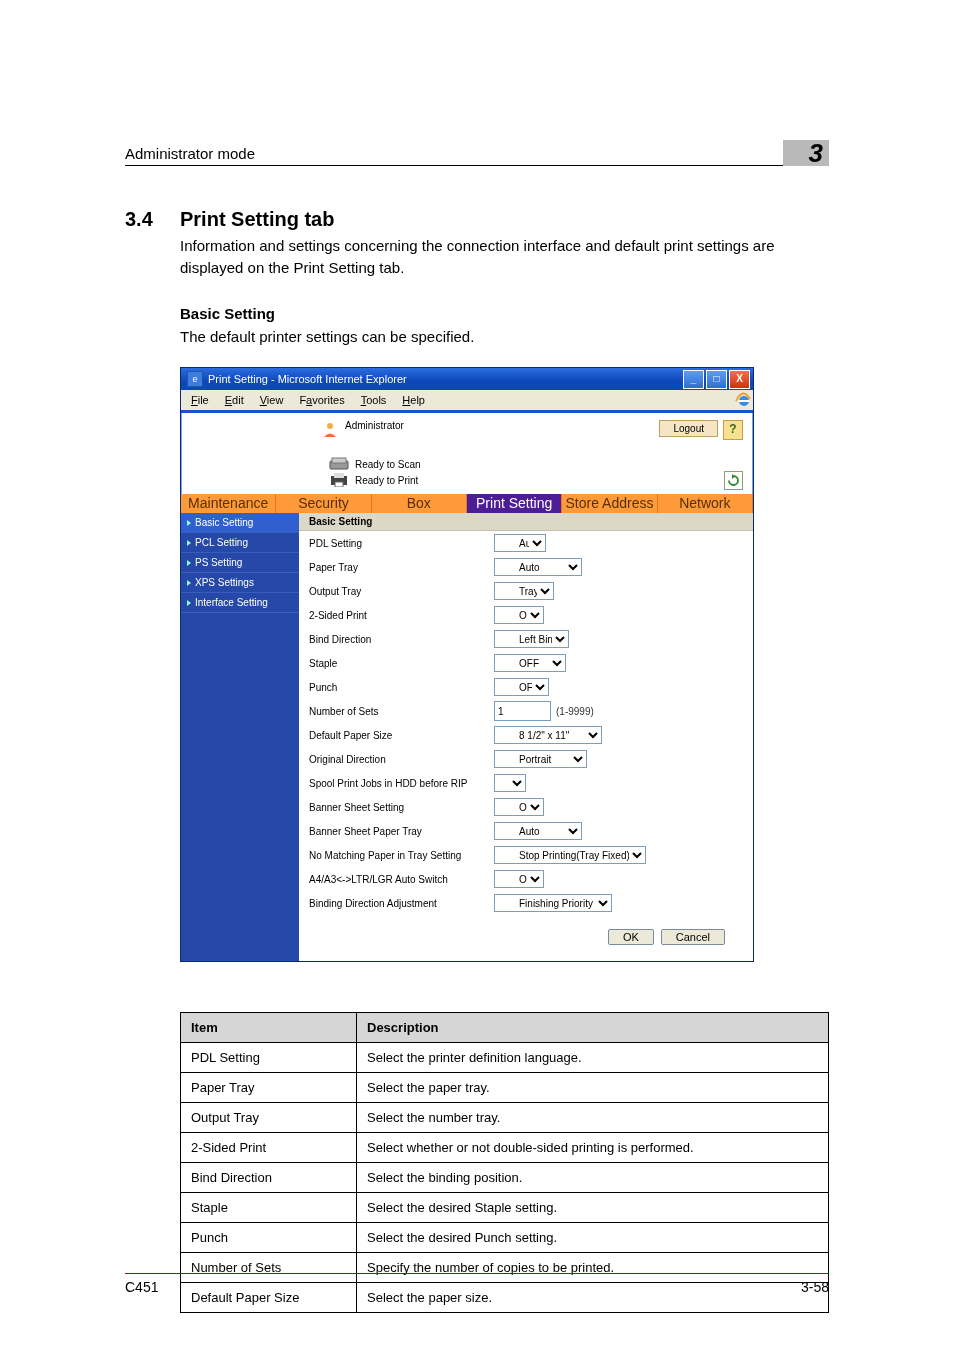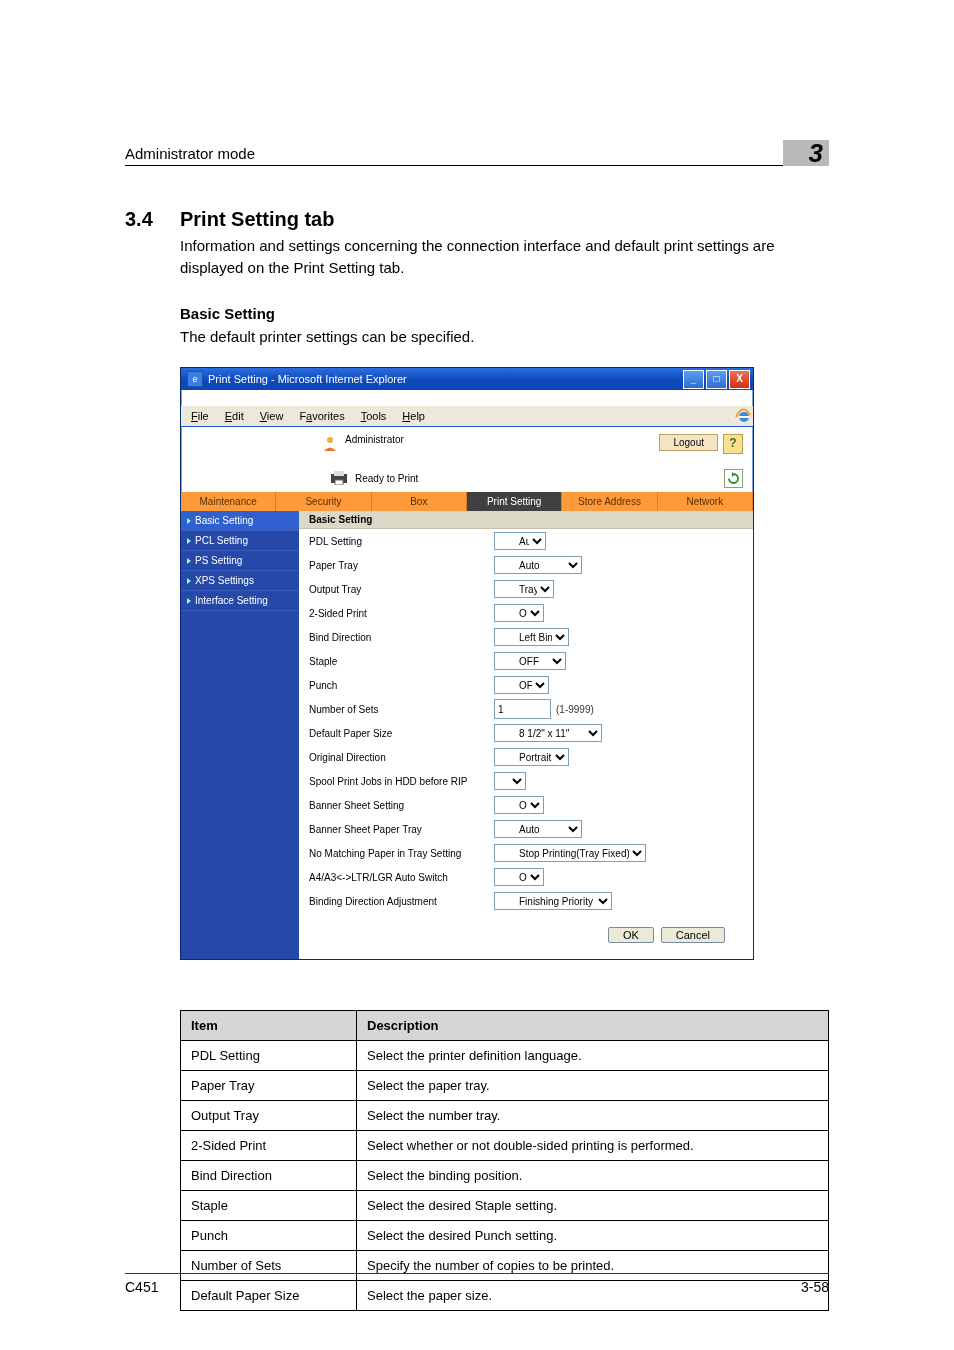--- a/index.html
+++ b/index.html
@@ -90,27 +90,26 @@
     font-size: 10px; line-height: 15px; text-align: center;
     font-weight: bold; color:#fff;
   }
   .win-btn.min { background: linear-gradient(#5c9ef0,#316cd0); }
   .win-btn.max { background: linear-gradient(#5c9ef0,#316cd0); }
   .win-btn.close { background: linear-gradient(#f07050,#d03010); }
 
   .menubar {
     height: 20px;
     background: #ece9d8;
-    border-bottom: 1px solid #1d4ed8;
+    border-bottom: 3px solid #1d4ed8;
     display: flex;
     align-items: center;
     padding-left: 4px;
     gap: 4px;
     font-size: 11px;
-    margin-top: 16px;
   }
   .menubar .m-item { padding: 2px 6px; }
   .menubar .m-item u { text-decoration: underline; }
   .menubar .ie-logo {
     margin-left: auto;
     width: 20px; height: 20px;
     display:flex; align-items:center; justify-content:center;
   }
 
   .wc-top {
@@ -149,32 +148,32 @@
   .status-line .si { width: 20px; height:14px; margin-right: 6px; }
   .refresh-icn {
     position:absolute; right: 10px; bottom: 4px;
     width: 17px; height:17px; border: 1px solid #8aa070;
     background:#fff; display:flex; align-items:center;justify-content:center;
   }
 
   .tabs {
     display: flex;
     height: 19px;
-    font-size: 10px;
+    font-size: 14px;
   }
   .tabs .tab {
     flex: 1;
     background: #ff9a3a;
     color: #553000;
     text-align: center;
     line-height: 19px;
     border-right: 1px solid #e07a20;
   }
   .tabs .tab.active {
-    background: #404040;
+    background: #4c1d95;
     color: #fff;
   }
 
   .main-pane {
     display: flex;
     min-height: 380px;
   }
   .sidebar {
     width: 118px;
     background: #2648a8;
@@ -331,20 +330,29 @@
             <circle cx="9" cy="6" r="3" fill="#f0b040"></circle>
             <path d="M3 17 Q9 10 15 17 Z" fill="#f07030"></path>
           </svg>
       </span>
       <span class="admin-label">Administrator</span>
       <button class="logout">Logout</button>
       <div class="help">?</div>
     </div>
 
     <div class="status-area">
+      <div class="status-line">
+        <span class="si">
+          <svg width="20" height="14" viewBox="0 0 20 14">
+              <rect x="1" y="4" width="18" height="8" rx="1" fill="#999" stroke="#555"></rect>
+              <rect x="3" y="1" width="14" height="5" fill="#ccc" stroke="#777"></rect>
+            </svg>
+        </span>
+        <span>Ready to Scan</span>
+      </div>
       <div class="status-line">
         <span class="si">
           <svg width="20" height="14" viewBox="0 0 20 14">
               <rect x="2" y="3" width="16" height="9" fill="#444"></rect>
               <rect x="5" y="0" width="10" height="5" fill="#ddd"></rect>
               <rect x="6" y="9" width="8" height="5" fill="#fff" stroke="#666"></rect>
             </svg>
         </span>
         <span>Ready to Print</span>
       </div>
@@ -423,21 +431,21 @@
               <div class="f-label">Number of Sets</div>
               <input class="f-input" value="1" style="">
               <span class="hint">(1-9999)</span>
             </div>
             <div class="f-row">
               <div class="f-label">Default Paper Size</div>
               <select class="f-sel" style="width: 108px;"><option>8 1/2" x 11"</option></select>
             </div>
             <div class="f-row">
               <div class="f-label">Original Direction</div>
-              <select class="f-sel" style="width: 75px;"><option>Portrait</option></select>
+              <select class="f-sel" style="width: 93px;"><option>Portrait</option></select>
             </div>
             <div class="f-row">
               <div class="f-label">Spool Print Jobs in HDD before RIP</div>
               <select class="f-sel" style="width: 32px;"><option>ON</option></select>
             </div>
             <div class="f-row">
               <div class="f-label">Banner Sheet Setting</div>
               <select class="f-sel" style="width: 50px;"><option>OFF</option></select>
             </div>
             <div class="f-row">

